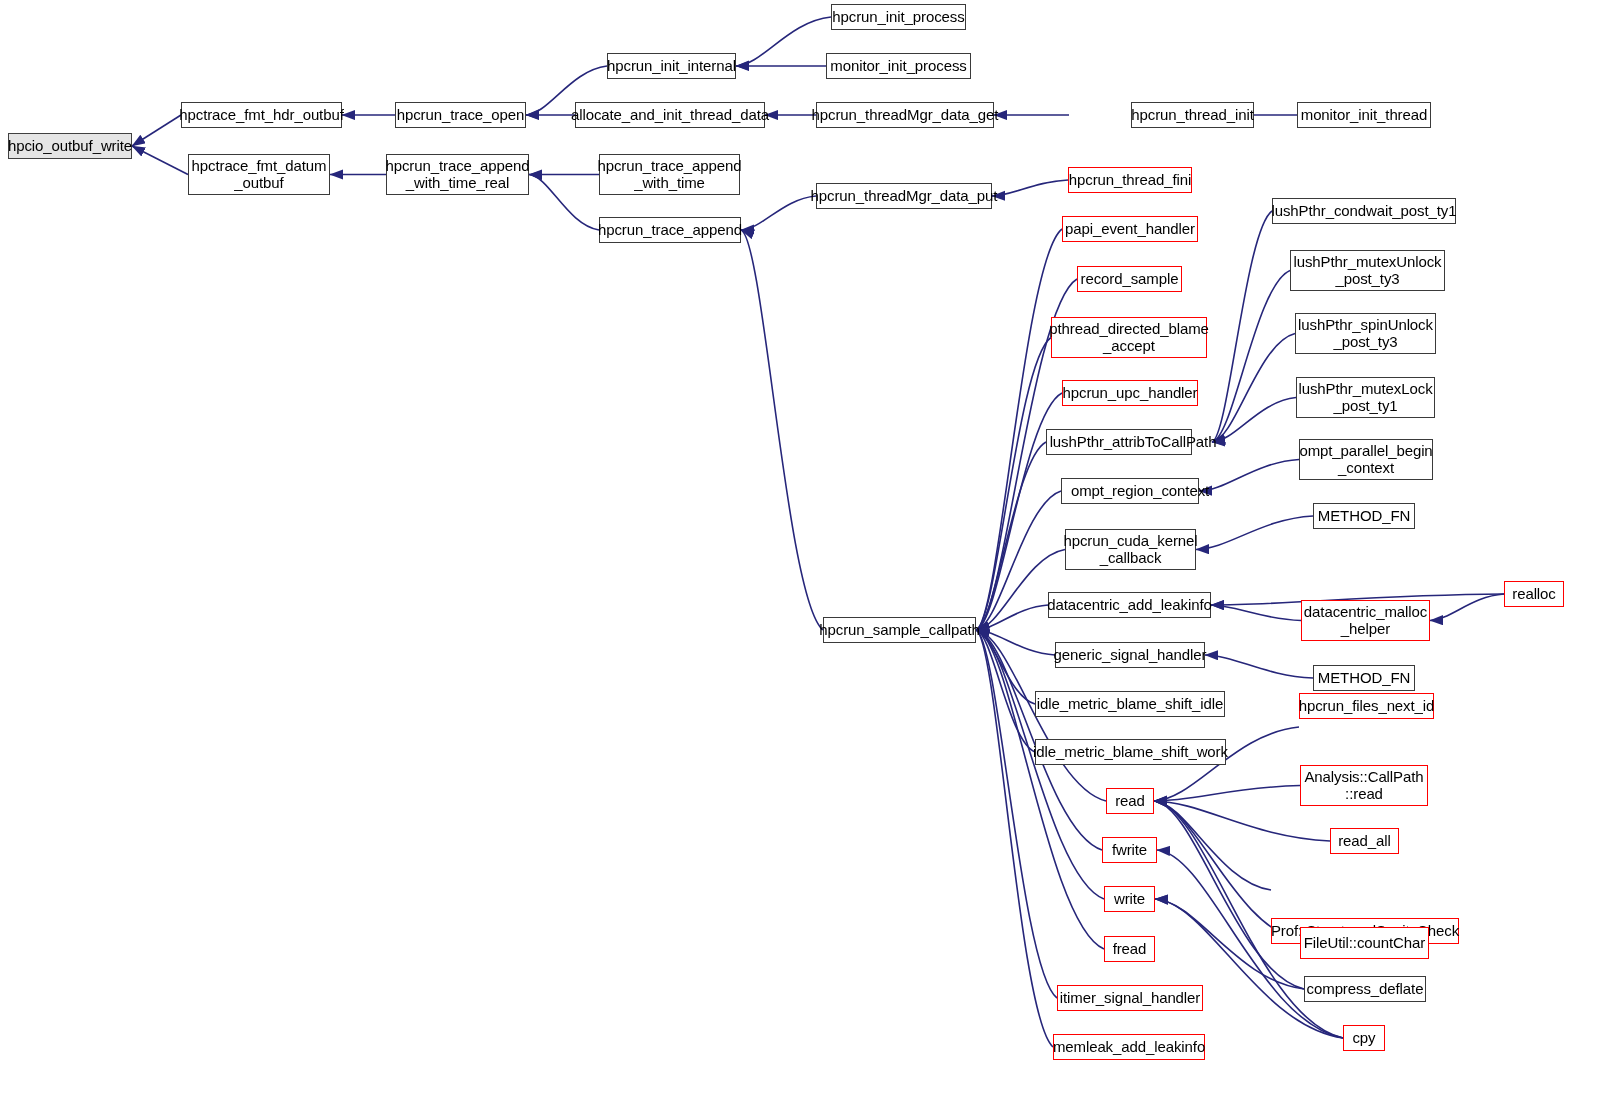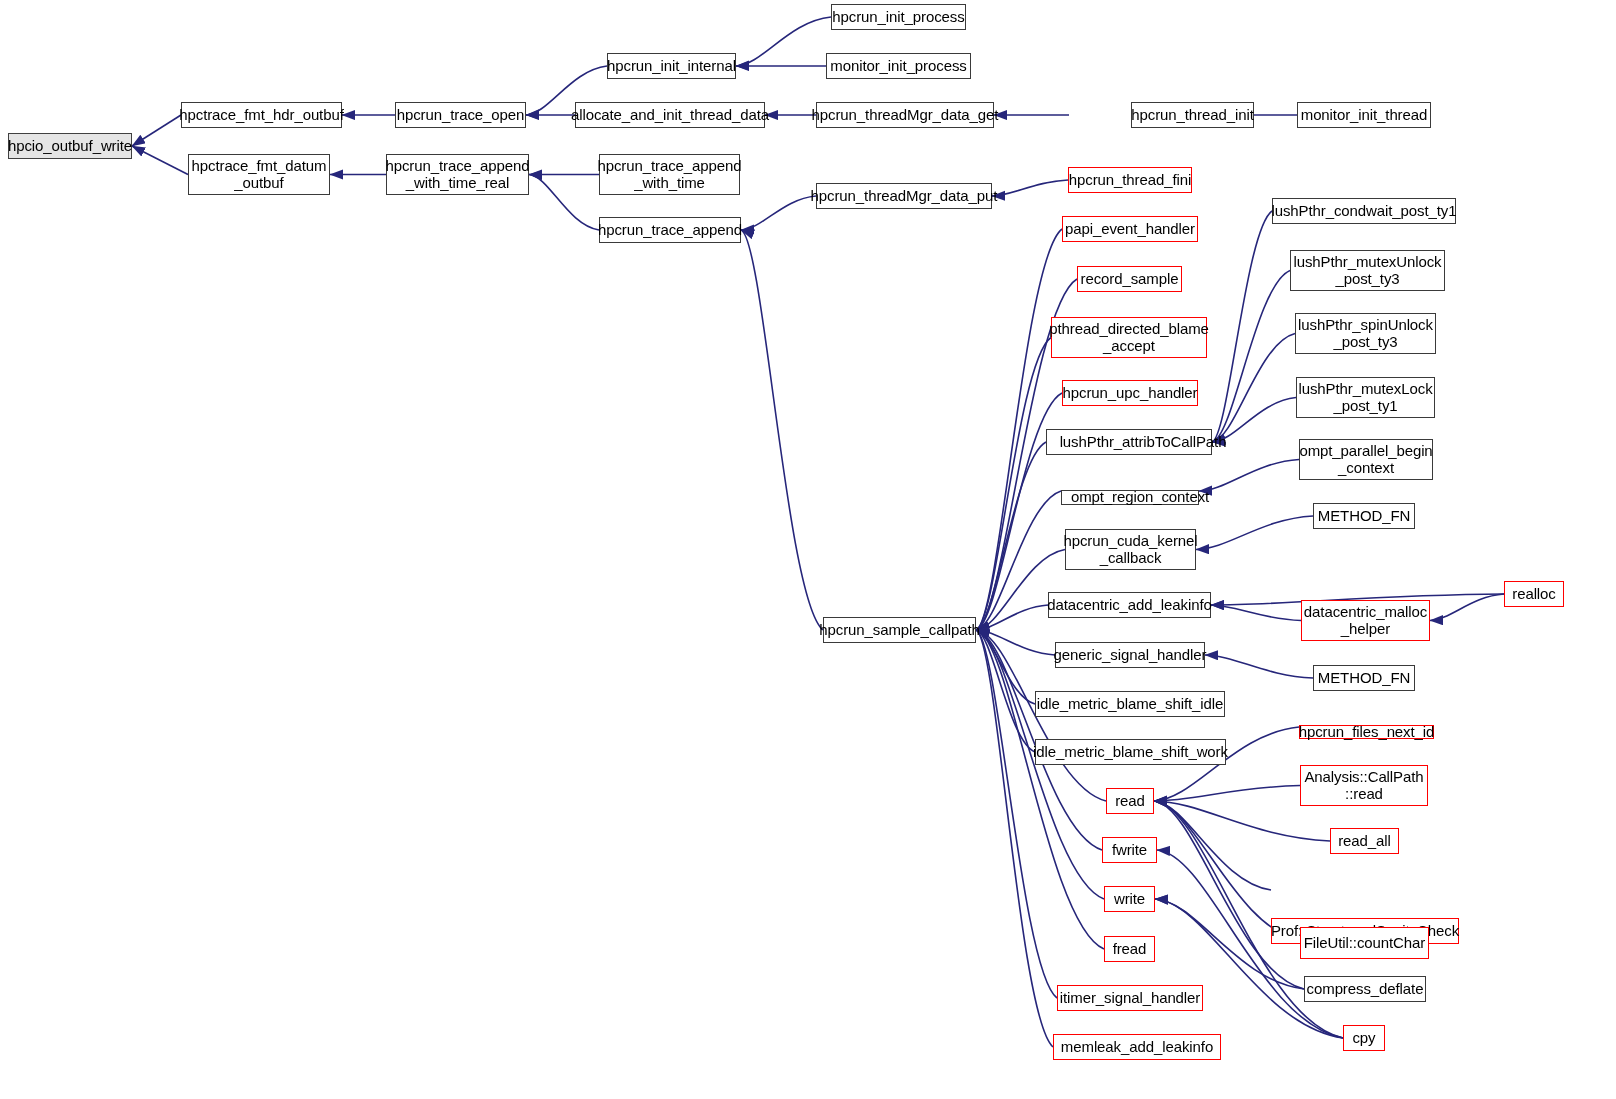--- a/index.html
+++ b/index.html
@@ -131,50 +131,50 @@
     <div class="node thick" style="left: 816px; top: 102px; width: 178px; height: 26px;">hpcrun_threadMgr_data_get</div>
     <div class="node thick" style="left: 1131px; top: 102px; width: 123px; height: 26px;">hpcrun_thread_init</div>
     <div class="node thick" style="left: 1297px; top: 102px; width: 134px; height: 26px;">monitor_init_thread</div>
     <div class="node thick" style="left: 816px; top: 183px; width: 176px; height: 26px;">hpcrun_threadMgr_data_put</div>
     <div class="node red" style="left: 1068px; top: 167px; width: 124px; height: 26px;">hpcrun_thread_fini</div>
     <div class="node red" style="left: 1062px; top: 216px; width: 136px; height: 26px;">papi_event_handler</div>
     <div class="node red" style="left: 1077px; top: 266px; width: 105px; height: 26px;">record_sample</div>
     <div class="node red" style="left: 1051px; top: 317px; width: 156px; height: 41px;">pthread_directed_blame
 _accept</div>
     <div class="node red" style="left: 1062px; top: 380px; width: 136px; height: 26px;">hpcrun_upc_handler</div>
-    <div class="node thick" style="left: 1046px; top: 429px; width: 166px; height: 26px; padding-left: 28px;">lushPthr_attribToCallPath</div>
-    <div class="node thick" style="left: 1061px; top: 490px; width: 138px; height: 15px; padding-left: 20px;">ompt_region_context</div>
+    <div class="node thick" style="left: 1046px; top: 429px; width: 146px; height: 26px; padding-left: 28px;">lushPthr_attribToCallPath</div>
+    <div class="node thick" style="left: 1061px; top: 478px; width: 138px; height: 26px; padding-left: 20px;">ompt_region_context</div>
     <div class="node thick" style="left: 1065px; top: 529px; width: 131px; height: 41px;">hpcrun_cuda_kernel
 _callback</div>
     <div class="node thick" style="left: 1048px; top: 592px; width: 163px; height: 26px;">datacentric_add_leakinfo</div>
     <div class="node thick" style="left: 1055px; top: 642px; width: 150px; height: 26px;">generic_signal_handler</div>
     <div class="node thick" style="left: 1035px; top: 691px; width: 190px; height: 26px;">idle_metric_blame_shift_idle</div>
     <div class="node thick" style="left: 1035px; top: 739px; width: 191px; height: 26px;">idle_metric_blame_shift_work</div>
     <div class="node red" style="left: 1106px; top: 788px; width: 48px; height: 26px;">read</div>
     <div class="node red" style="left: 1102px; top: 837px; width: 55px; height: 26px;">fwrite</div>
     <div class="node red" style="left: 1104px; top: 886px; width: 51px; height: 26px;">write</div>
     <div class="node red" style="left: 1104px; top: 936px; width: 51px; height: 26px;">fread</div>
     <div class="node red" style="left: 1057px; top: 985px; width: 146px; height: 26px;">itimer_signal_handler</div>
-    <div class="node red" style="left: 1053px; top: 1034px; width: 168px; height: 26px; text-align: center;">memleak_add_leakinfo</div>
+    <div class="node red" style="left: 1053px; top: 1034px; width: 152px; height: 26px; text-align: center;">memleak_add_leakinfo</div>
     <div class="node thick" style="left: 823px; top: 617px; width: 153px; height: 26px;">hpcrun_sample_callpath</div>
     <div class="node thick" style="left: 1272px; top: 198px; width: 184px; height: 26px;">lushPthr_condwait_post_ty1</div>
     <div class="node thick" style="left: 1290px; top: 250px; width: 155px; height: 41px;">lushPthr_mutexUnlock
 _post_ty3</div>
     <div class="node thick" style="left: 1295px; top: 313px; width: 141px; height: 41px;">lushPthr_spinUnlock
 _post_ty3</div>
     <div class="node thick" style="left: 1296px; top: 377px; width: 139px; height: 41px;">lushPthr_mutexLock
 _post_ty1</div>
     <div class="node thick" style="left: 1299px; top: 439px; width: 134px; height: 41px;">ompt_parallel_begin
 _context</div>
     <div class="node thick" style="left: 1313px; top: 503px; width: 102px; height: 26px;">METHOD_FN</div>
     <div class="node red" style="left: 1504px; top: 581px; width: 60px; height: 26px;">realloc</div>
     <div class="node red" style="left: 1301px; top: 600px; width: 129px; height: 41px;">datacentric_malloc
 _helper</div>
     <div class="node thick" style="left: 1313px; top: 665px; width: 102px; height: 26px;">METHOD_FN</div>
-    <div class="node red" style="left: 1299px; top: 725px; width: 135px; height: 14px;">hpcrun_files_next_id</div>
+    <div class="node red" style="left: 1299px; top: 693px; width: 135px; height: 26px;">hpcrun_files_next_id</div>
     <div class="node red" style="left: 1300px; top: 765px; width: 128px; height: 41px;">Analysis::CallPath
 ::read</div>
     <div class="node red" style="left: 1330px; top: 828px; width: 69px; height: 26px;">read_all</div>
     <div class="node red" style="left: 1271px; top: 877px; width: 188px; height: 26px; margin-top: 41px;">Prof::Struct::xmlSanityCheck</div>
     <div class="node red" style="left: 1300px; top: 927px; width: 129px; height: 32px;">FileUtil::countChar</div>
     <div class="node thick" style="left: 1304px; top: 976px; width: 122px; height: 26px;">compress_deflate</div>
     <div class="node red" style="left: 1343px; top: 1025px; width: 42px; height: 26px;">cpy</div>
   </div>
 
 </body></html>

